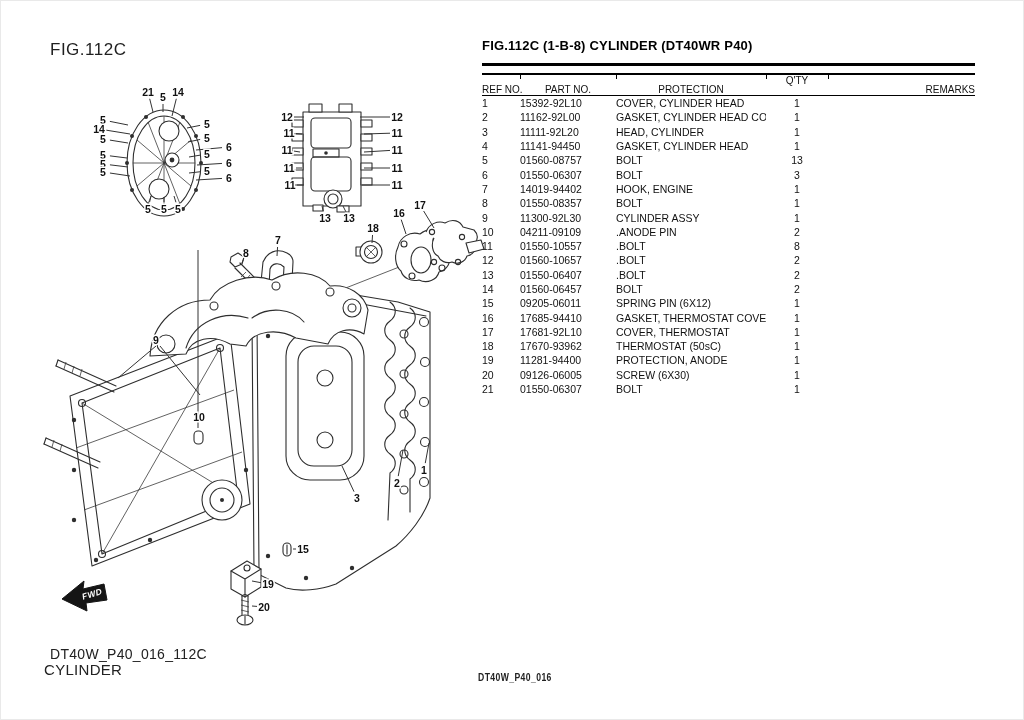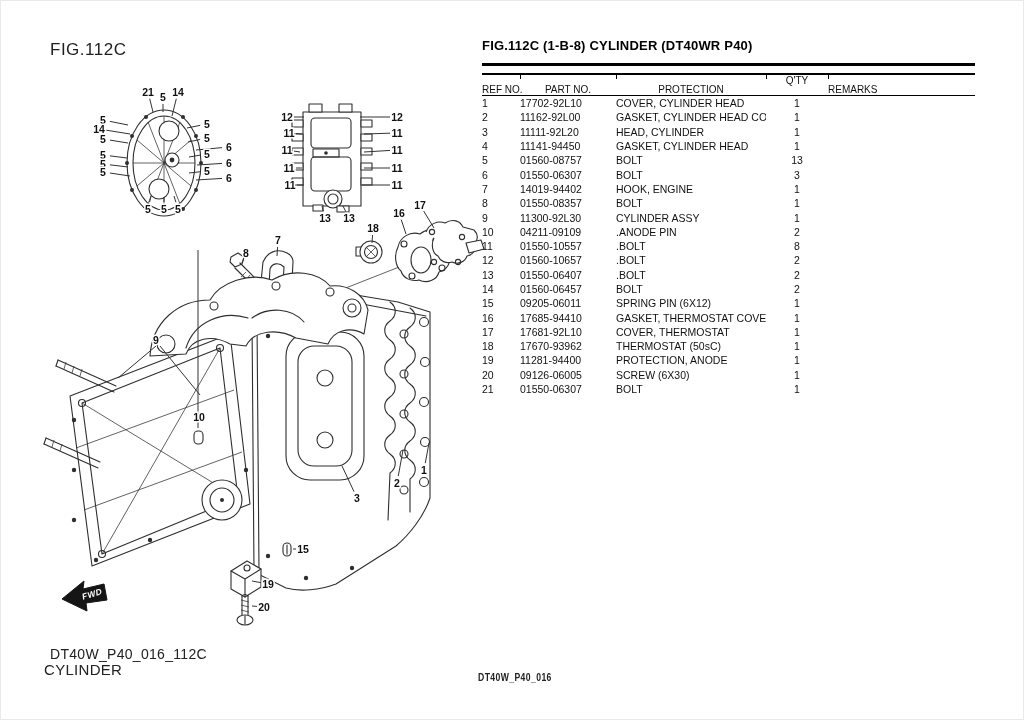--- a/index.html
+++ b/index.html
@@ -42,21 +42,21 @@
   }
   table.parts thead th{
     position:relative;border-bottom:1.5px solid #000;
     font-weight:normal;font-size:10px;color:#111;
     height:20px;padding:0;white-space:nowrap;
   }
   th.ref{width:38px;text-align:left;padding-left:2px;vertical-align:bottom;}
   th.part{width:96px;text-align:center;vertical-align:bottom;}
   th.desc{width:150px;text-align:center;vertical-align:bottom;padding-left:22px;}
   th.qty{width:62px;text-align:center;vertical-align:top;padding-left:8px;}
-  th.remarks{text-align:left;vertical-align:bottom;}
+  th.remarks{text-align:right;vertical-align:bottom;}
   th.part::before,th.desc::before,th.qty::before,th.remarks::before{
     content:"";position:absolute;left:0;top:0;width:1px;height:4px;background:#000;
   }
   table.parts tbody td{
     font-size:10.5px;color:#111;height:14.3px;padding:0;
     white-space:nowrap;overflow:hidden;
   }
   td.ref{padding-left:6px;}
   td.part{padding-left:8px;}
   td.desc{padding-left:6px;}
@@ -389,21 +389,21 @@
         <th class="ref">REF NO.</th>
         <th class="part">PART NO.</th>
         <th class="desc">PROTECTION</th>
         <th class="qty">Q'TY</th>
         <th class="remarks">REMARKS</th>
       </tr>
     </thead>
     <tbody>
         <tr>
           <td class="ref">1</td>
-          <td class="part">17702-92L10</td>
+          <td class="part">15392-92L10</td>
           <td class="desc">COVER, CYLINDER HEAD</td>
           <td class="qty">1</td>
           <td class="remarks"></td>
         </tr>
         <tr>
           <td class="ref">2</td>
           <td class="part">11162-92L00</td>
           <td class="desc">GASKET, CYLINDER HEAD COVER</td>
           <td class="qty">1</td>
           <td class="remarks"></td>

